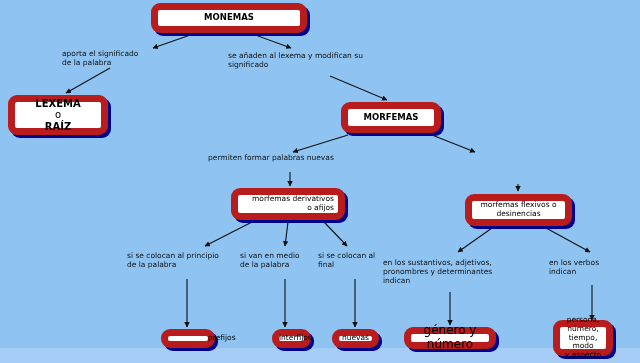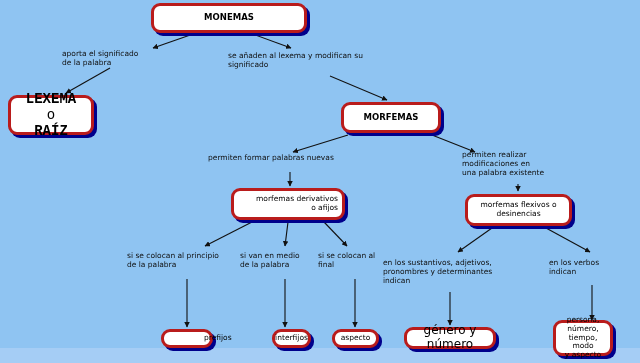--- a/index.html
+++ b/index.html
@@ -18,21 +18,21 @@
     position:absolute;left:0;top:348px;width:640px;height:15px;
     background:#a5cdf5;
   }
   svg#edges{
     position:absolute;left:0;top:0;width:640px;height:363px;
     pointer-events:none;
   }
   .node{
     position:absolute;
     background:#ffffff;
-    border:3px solid #b91c1c;
+    border:7px solid #b91c1c;
     border-radius:9px;
     box-shadow:3px 3px 0 0 #00008b;
     display:flex;align-items:center;justify-content:center;
     text-align:center;
     color:#000;
     line-height:1.15;
     box-sizing:border-box;
   }
   .node-inner{display:block;width:100%;padding:0 4px;}
   .bold{font-weight:bold;}
@@ -96,21 +96,21 @@
       <line x1="592" y1="285" x2="592" y2="320"></line>
     </g>
   </svg>
 
   <div class="node" style="left:151px;top:3px;width:156px;height:30px;font-size:8.5px;">
     <span class="node-inner">
       <span class="bold">MONEMAS</span><br>
     </span>
   </div>
 
-  <div class="node" style="left:8px;top:95px;width:86px;height:40px;font-size:14px;font-family:Liberation Mono, monospace;">
+  <div class="node" style="left:8px;top:95px;width:100px;height:40px;font-size:10px;">
     <span class="node-inner">
       <span class="bold">LEXEMA</span><br>
       <span>o</span><br>
       <span class="bold">RAÍZ</span>
     </span>
   </div>
 
   <div class="node" style="left:341px;top:102px;width:100px;height:31px;font-size:8.5px;">
     <span class="node-inner">
       <span class="bold">MORFEMAS</span>
@@ -138,21 +138,21 @@
   </div>
 
   <div class="node" style="left:272px;top:329px;width:39px;height:19px;font-size:7.5px;text-align:center;">
     <span class="node-inner">
       <span>interfijos</span>
     </span>
   </div>
 
   <div class="node" style="left:332px;top:329px;width:47px;height:19px;font-size:7.5px;">
     <span class="node-inner">
-      <span>aspecto</span>
+      <span>nuevas</span>
     </span>
   </div>
 
   <div class="node" style="left:404px;top:327px;width:92px;height:22px;font-size:12px;">
     <span class="node-inner">
       <span>género y número</span>
     </span>
   </div>
 
   <div class="node" style="left:553px;top:320px;width:60px;height:36px;font-size:7.5px;">
@@ -164,23 +164,20 @@
   </div>
 
   <div class="lbl" style="left:62px;top:49px;width:130px;font-size:7.5px;">aporta el significado
 de la palabra</div>
 
   <div class="lbl" style="left:228px;top:51px;width:172px;font-size:7.5px;">se añaden al lexema y modifican su
 significado</div>
 
   <div class="lbl" style="left:208px;top:153px;width:166px;font-size:7.5px;">permiten formar palabras nuevas</div>
 
-  <div class="lbl" style="left:462px;top:150px;width:122px;font-size:7.5px;">permiten realizar
-modificaciones en
-una palabra existente</div>
 
   <div class="lbl" style="left:127px;top:251px;width:122px;font-size:7.5px;">si se colocan al principio
 de la palabra</div>
 
   <div class="lbl" style="left:240px;top:251px;width:92px;font-size:7.5px;">si van en medio
 de la palabra</div>
 
   <div class="lbl" style="left:318px;top:251px;width:76px;font-size:7.5px;">si se colocan al
 final</div>
 

